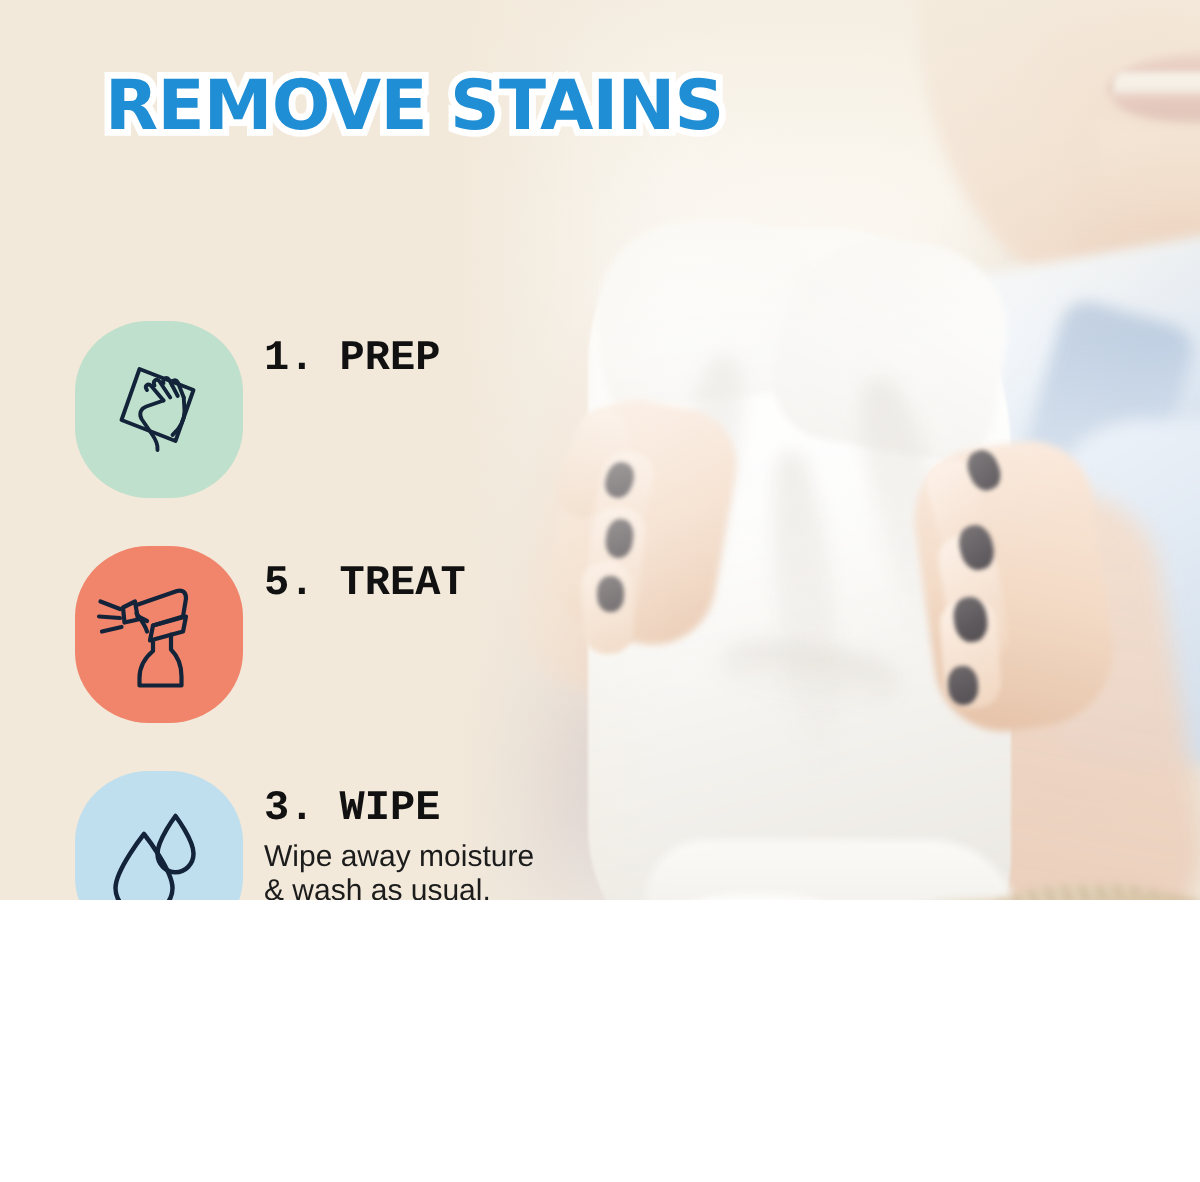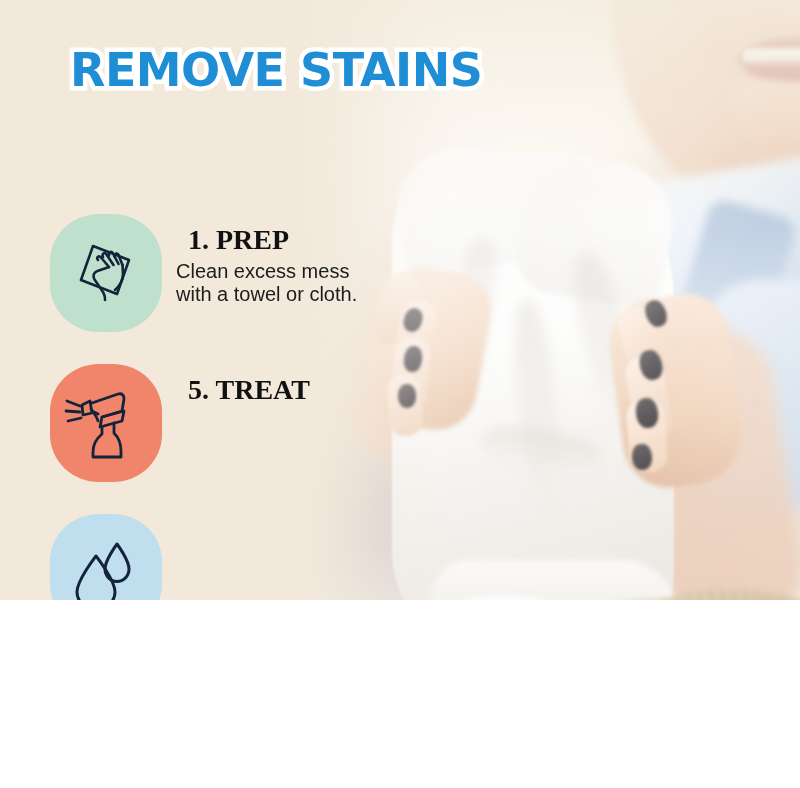--- a/index.html
+++ b/index.html
@@ -387,27 +387,27 @@
   .squircle.blue   { background: #bfdeee; }
   .step-icon svg {
     position: relative;
     z-index: 2;
   }
   .step-text {
     padding-left: 14px;
     padding-top: 10px;
   }
   .step-title {
-    font-family: Liberation Serif, serif;
+    font-family: Liberation Mono, monospace;
     font-weight: bold;
     font-size: 28px;
     line-height: 32px;
     letter-spacing: 0px;
     color: #111111;
-    margin: 0 0 4px 12px;
+    margin: 0 0 4px 0;
     white-space: nowrap;
   }
   .step-desc {
     font-family: "Liberation Sans", sans-serif;
     font-size: 20px;
     line-height: 23px;
     color: #1c1c1c;
     margin: 0;
     white-space: pre-line;
   }
@@ -500,22 +500,20 @@
             <path d="M36 23 C34.5 20 37.5 17.5 39.5 20.5 L46.5 31"></path>
             <path d="M42 21.5 C41 18.5 44 16.5 46 19.5 L51.5 30"></path>
             <path d="M47.5 22.5 C47 19.8 50 18.3 51.6 21 L55.5 31"></path>
             <path d="M42 33 L30.5 37 C26.5 38.5 25.5 42 27.5 45.5 L34 55 C36.5 58.5 38.5 62 38 66"></path>
             <path d="M55.5 31 L56 40 C56 47 52.5 52 48 56"></path>
           </g>
         </svg>
       </div>
       <div class="step-text">
         <div class="step-title">1. PREP</div>
-        <div class="step-desc">Clean excess mess
-with a towel or cloth.</div>
       </div>
     </div>
 
     <div class="step">
       <div class="step-icon">
         <div class="squircle coral"></div>
         <svg width="84" height="84" viewBox="0 0 84 84">
           <g fill="none" stroke="#13243a" stroke-width="2.8" stroke-linecap="round" stroke-linejoin="round">
             <path d="M3 20 L16 25"></path>
             <path d="M2 30 L16 31"></path>
@@ -537,16 +535,21 @@
     <div class="step">
       <div class="step-icon">
         <div class="squircle blue"></div>
         <svg width="74" height="74" viewBox="0 0 74 74">
           <g fill="none" stroke="#13243a" stroke-width="3" stroke-linecap="round" stroke-linejoin="round">
             <path d="M48 8 C48 8 60 24 60 33 C60 40 54.5 45.5 48 45.5 C41.5 45.5 36 40 36 33 C36 24 48 8 48 8 Z"></path>
             <path d="M27 20 C27 20 46 44 46 56 C46 66 37.5 73 27 73 C16.5 73 8 66 8 56 C8 44 27 20 27 20 Z"></path>
           </g>
         </svg>
       </div>
+      <div class="step-text">
+        <div class="step-title">3. WIPE</div>
+        <div class="step-desc">Wipe away moisture
+&amp; wash as usual.</div>
+      </div>
     </div>
 
   </div>
 </div>
 
 </body></html>

